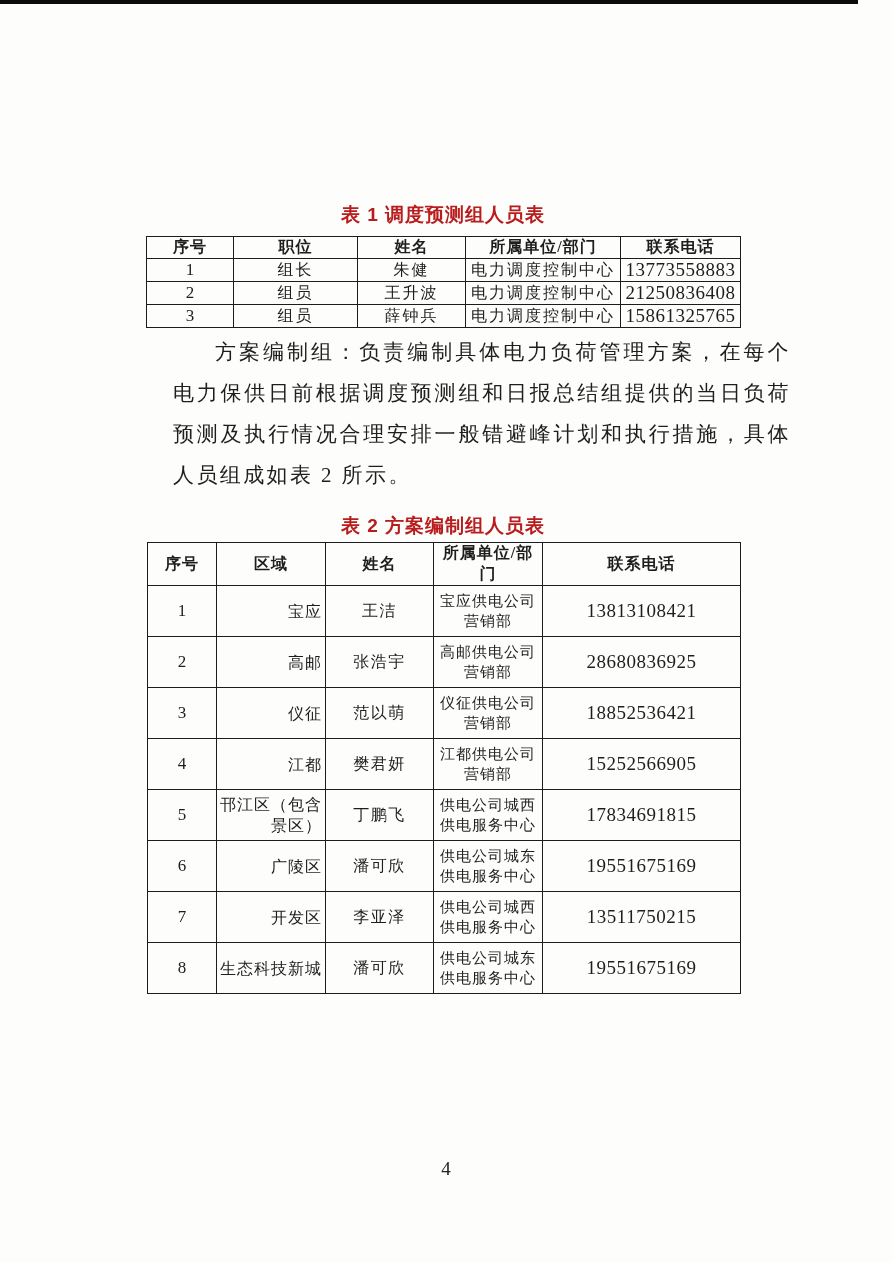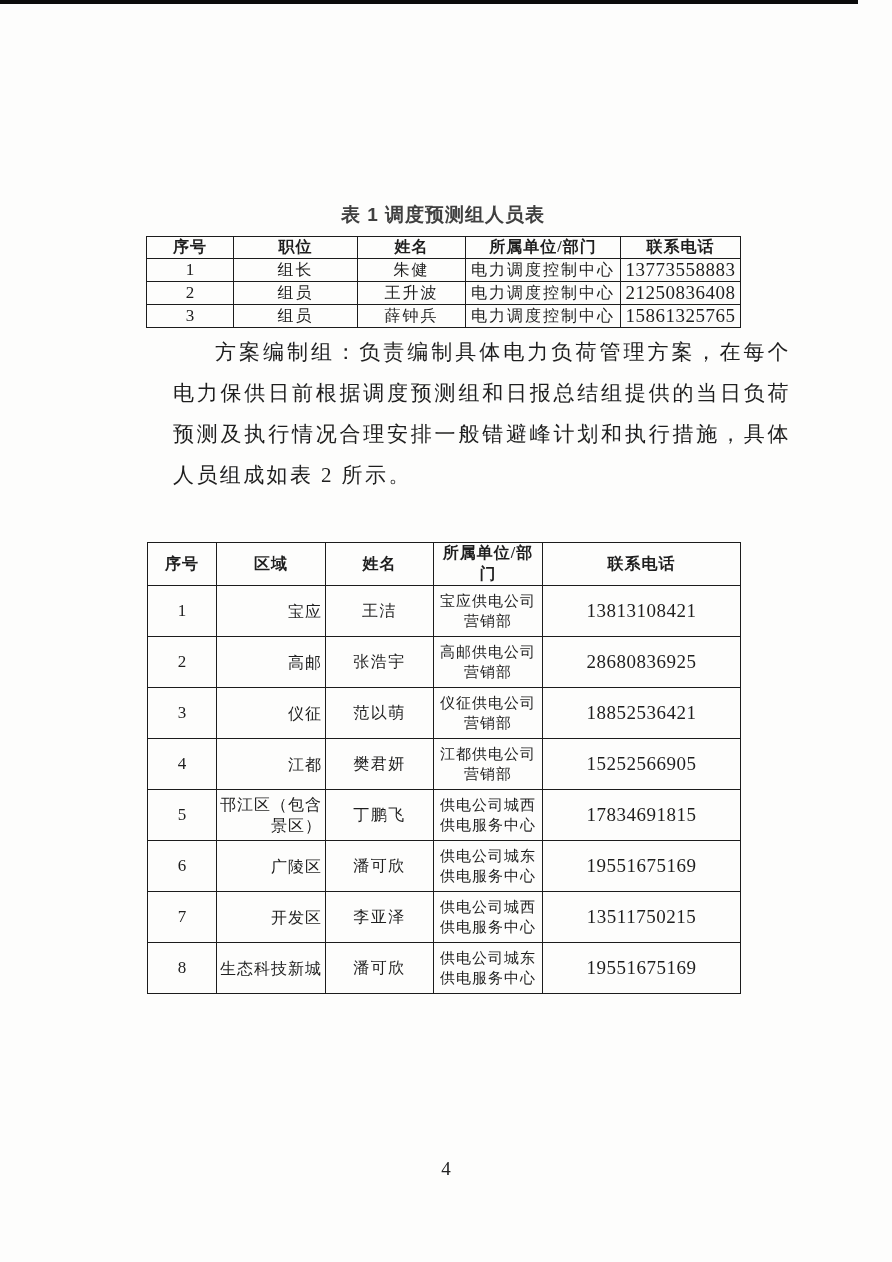--- a/index.html
+++ b/index.html
@@ -26,21 +26,21 @@
   .indent { text-indent:2em; }
   .p1 { top:110px; }
   .p2 { top:332px;margin-left:33px; }
   .p3 { top:951px; }
   .caption {
     position:absolute; left:146px; width:594px;
     text-align:center;
     font-family:"Liberation Sans", sans-serif;
     font-weight:bold; font-size:19px;
     letter-spacing:1px;
-    color:#404040;
+    color:#b91c1c;
   }
   .cap1 { top:202px; }
   .cap2 { top:513px; }
   table {
     position:absolute;
     border-collapse:collapse;
     table-layout:fixed;
   }
   .t1 { top:236px; left:146px; width:594px; }
   .t2 { top:542px; left:147px; width:593px; }
@@ -128,20 +128,21 @@
           <td class="c1">组员</td>
           <td class="c2">薛钟兵</td>
           <td class="c3">电力调度控制中心</td>
           <td class="c4">15861325765</td>
         </tr>
       </tbody>
   </table>
 
   <p class="para p2 indent">方案编制组：负责编制具体电力负荷管理方案，在每个电力保供日前根据调度预测组和日报总结组提供的当日负荷预测及执行情况合理安排一般错避峰计划和执行措施，具体人员组成如表 2 所示。</p>
 
+  <div class="caption cap2">表 2 方案编制组人员表</div>
 
   <table class="t2">
     <colgroup>
       <col class="col0">
         <col class="col1">
         <col class="col2">
         <col class="col3">
         <col class="col4">
     </colgroup>
     <thead>

